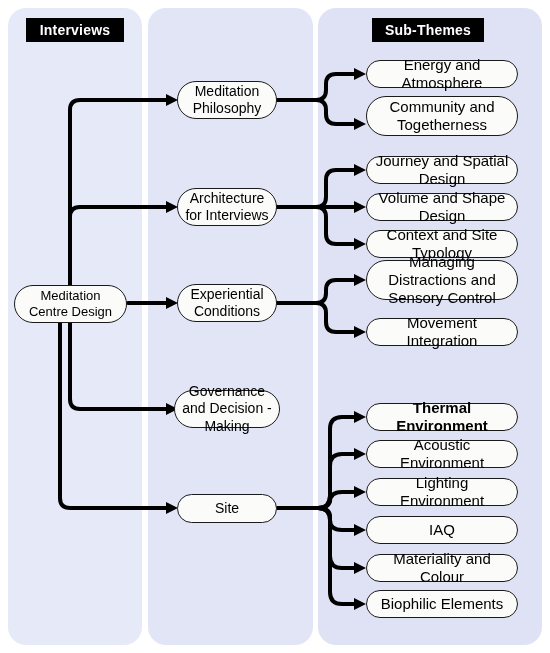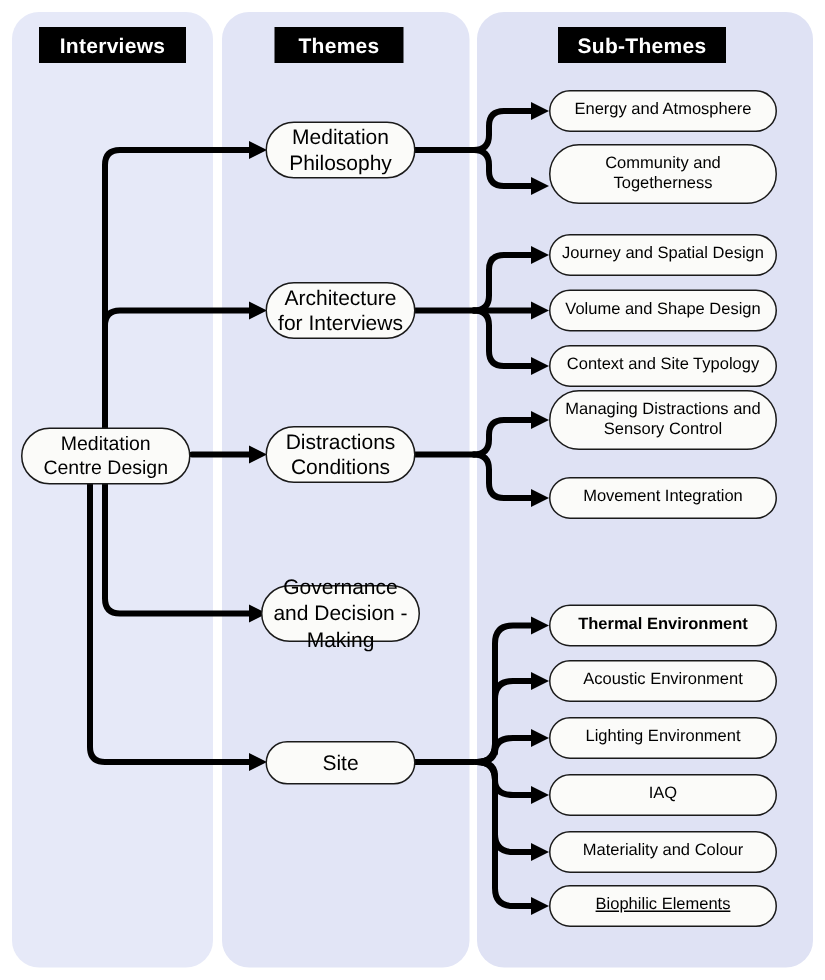--- a/index.html
+++ b/index.html
@@ -33,33 +33,32 @@
 
   
   .node{
     position:absolute;background:#fbfbf9;border:1px solid #1a1a1a;
     border-radius:999px;display:flex;align-items:center;justify-content:center;
     text-align:center;color:#000000;font-size:11.5px;line-height:1.22;
     box-sizing:border-box;padding:2px 6px;
   }
   .node.root{font-size:13px;}
   .node.theme{font-size:14px;}
-  .node.sub{font-size:11px;}
+  .node.sub{font-size:15px;}
 </style>
 </head>
 <body>
 
 <div id="stage">
 
   <div class="panel" id="panel-interviews"></div>
   <div class="panel" id="panel-themes"></div>
   <div class="panel" id="panel-subthemes"></div>
 
   <div class="header-chip" id="hdr-interviews">Interviews</div>
-  <div class="header-chip" id="hdr-themes">Themes</div>
   <div class="header-chip" id="hdr-subthemes">Sub-Themes</div>
 
   <svg id="links" viewBox="0 0 550 653">
 
     <path d="M70,303 L70,110 Q70,100 80,100 L166,100"></path>
     <polygon points="166,94 178,100 166,106"></polygon>
 
     <path d="M70,303 L70,217 Q70,207 80,207 L166,207"></path>
     <polygon points="166,201 178,207 166,213"></polygon>
 
@@ -104,34 +103,34 @@
     <path d="M318,508 Q330,508 330,520 L330,556 Q330,568 342,568 L354,568"></path>
     <polygon points="354,562 366,568 354,574"></polygon>
     <path d="M318,508 Q330,508 330,520 L330,592 Q330,604 342,604 L354,604"></path>
     <polygon points="354,598 366,604 354,610"></polygon>
   </svg>
 
   <div class="node root" id="node-root" style="left:14px;top:285px;width:113px;height:38px;">Meditation Centre Design</div>
 
   <div class="node theme" style="left:177px;top:81px;width:100px;height:38px;">Meditation Philosophy</div>
   <div class="node theme" style="left:177px;top:188px;width:100px;height:38px;">Architecture for Interviews</div>
-  <div class="node theme" style="left:177px;top:284px;width:100px;height:38px;">Distractions Conditions</div>
+  <div class="node theme" style="left:177px;top:284px;width:100px;height:38px;">Experiential Conditions</div>
   <div class="node theme" style="left:174px;top:390px;width:106px;height:38px;">Governance and Decision - Making</div>
   <div class="node theme" style="left:177px;top:494px;width:100px;height:29px;">Site</div>
 
   <div class="node sub" style="left:366px;top:60px;width:152px;height:28px;">Energy and Atmosphere</div>
   <div class="node sub" style="left:366px;top:96px;width:152px;height:40px;">Community and Togetherness</div>
 
   <div class="node sub" style="left:366px;top:156px;width:152px;height:28px;">Journey and Spatial Design</div>
   <div class="node sub" style="left:366px;top:193px;width:152px;height:28px;">Volume and Shape Design</div>
   <div class="node sub" style="left:366px;top:230px;width:152px;height:28px;">Context and Site Typology</div>
 
   <div class="node sub" style="left:366px;top:260px;width:152px;height:40px;">Managing Distractions and Sensory Control</div>
   <div class="node sub" style="left:366px;top:318px;width:152px;height:28px;">Movement Integration</div>
 
   <div class="node sub" style="left:366px;top:403px;width:152px;height:28px;font-weight:bold;">Thermal Environment</div>
   <div class="node sub" style="left:366px;top:440px;width:152px;height:28px;">Acoustic Environment</div>
   <div class="node sub" style="left:366px;top:478px;width:152px;height:28px;">Lighting Environment</div>
   <div class="node sub" style="left:366px;top:516px;width:152px;height:28px;">IAQ</div>
   <div class="node sub" style="left:366px;top:554px;width:152px;height:28px;">Materiality and Colour</div>
-  <div class="node sub" style="left:366px;top:590px;width:152px;height:28px;text-decoration:underline;">Biophilic Elements</div>
+  <div class="node sub" style="left:366px;top:590px;width:152px;height:28px;">Biophilic Elements</div>
 
 </div>
 
 </body></html>

